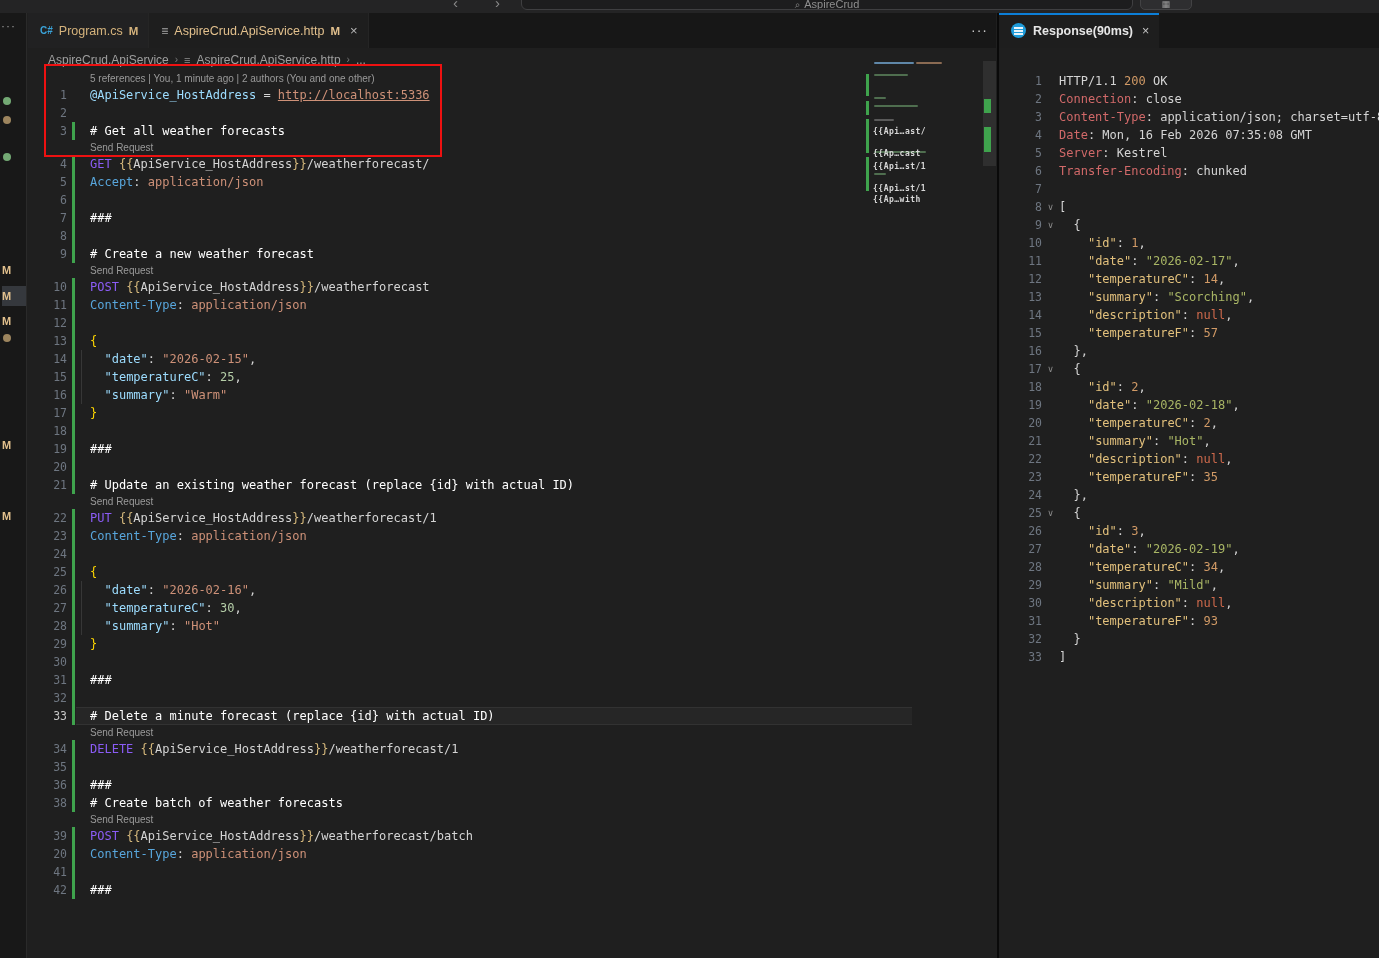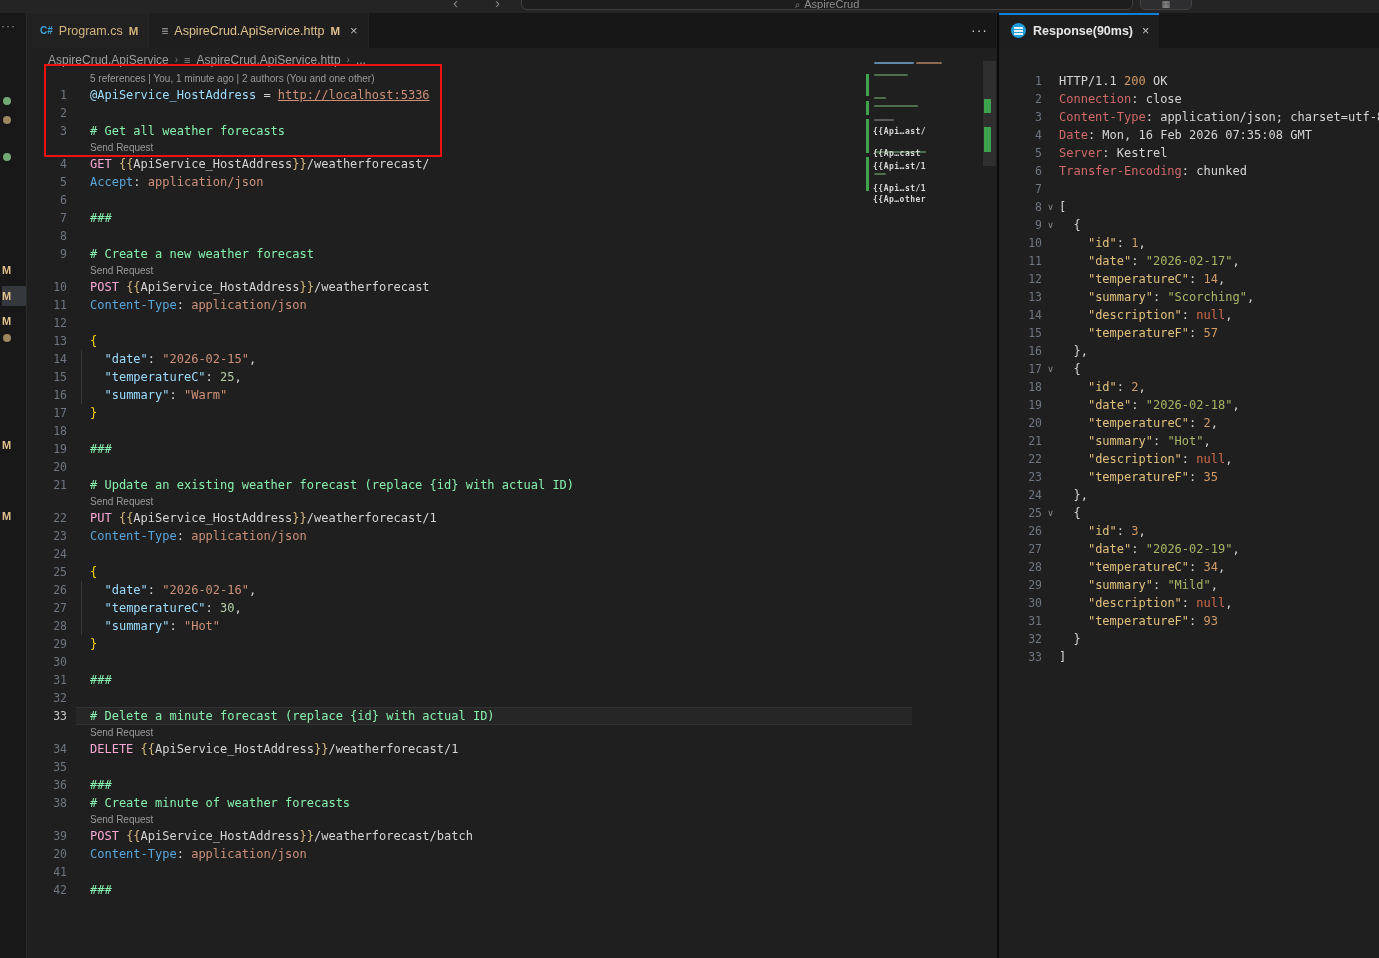--- a/index.html
+++ b/index.html
@@ -42,35 +42,35 @@
   .tab-icon-cs { color:#3aa3d9; font-weight:bold; font-size:10px; }
   .tab-icon-http { color:#a8a8a8; font-size:12px; }
   .more-actions { position:absolute; right:8px; top:0; height:35px; line-height:35px; color:#c8c8c8; font-size:14px; letter-spacing:1px;}
 
   #breadcrumb { position:absolute; left:0; top:35px; right:0; height:23px; background:#1f1f1f;
     color:#9f9f9f; font-size:12px; display:flex; align-items:center; padding-left:20px; gap:6px;}
   #breadcrumb .sep { color:#7a7a7a; font-size:10px; }
   #breadcrumb .bc-icon { color:#8f8f8f; font-size:11px; }
 
   #code-area { position:absolute; left:0; top:58px; right:0; bottom:0; overflow:hidden; }
-  .erow { display:flex; height:18px; line-height:18px; position:relative;align-items:flex-end; }
+  .erow { display:flex; height:18px; line-height:18px; position:relative; }
   .erow .ln { width:39px; text-align:right; color:#6e7681; font-size:11.5px; font-family:"DejaVu Sans Mono",monospace; flex:none;}
   .erow.cur .ln { color:#c6c6c6; }
   .erow .chg { width:3px; margin-left:5px; flex:none; }
   .erow .chg.on { background:#3fa34d; }
   .erow .txt { margin-left:15px; font-size:12px; font-family:"DejaVu Sans Mono",monospace; white-space:pre; position:relative;}
   .clrow { height:15px; line-height:15px; }
   .clrow .cltxt { margin-left:62px; color:#9a9a9a; font-size:10px; }
   .cur-hl { position:absolute; left:48px; width:836px; top:0; height:18px;
     background:rgba(255,255,255,0.035); border-top:1px solid #323232; border-bottom:1px solid #323232;}
   .iguide { position:absolute; left:53px; top:0; width:1px; height:18px; background:#373737; }
 
   
   .tk-fg{color:#d4d4d4}.tk-var{color:#9cdcfe}.tk-link{color:#ce9178;text-decoration:underline}
-  .tk-com{color:#86efac}.tk-met{color:#f9a8d4}.tk-tb{color:#d7ba7d}
+  .tk-com{color:#ffffff}.tk-met{color:#8b5cf6}.tk-tb{color:#d7ba7d}
   .tk-hdr{color:#58a6dc}.tk-str{color:#ce9178}.tk-num{color:#b5cea8}
   .tk-br{color:#ffd700}.tk-key{color:#9cdcfe}
   
   .tk-rfg{color:#d4d4d4}.tk-rhdr{color:#d16969}.tk-rstatus{color:#d19a66}
   .tk-rkey{color:#e2c07c}.tk-rstr{color:#a9b665}.tk-rnum{color:#d19a66}.tk-rnull{color:#cf6a4c}
 
   
   #minimap { position:absolute; left:840px; top:48px; width:115px; height:130px; }
   .mm-label { position:absolute; left:5px; color:#d8d8d8; font-size:8px; font-weight:bold;
     font-family:"DejaVu Sans Mono",monospace; letter-spacing:0.5px; white-space:nowrap;}
@@ -348,21 +348,21 @@
           <span class="txt"></span>
         </div>
         <div class="erow">
           <span class="ln">36</span>
           <span class="chg on"></span>
           <span class="txt"><span class="tk-com">###</span></span>
         </div>
         <div class="erow">
           <span class="ln">38</span>
           <span class="chg on"></span>
-          <span class="txt"><span class="tk-com"># Create minute of weather forecasts</span></span>
+          <span class="txt"><span class="tk-com"># Create batch of weather forecasts</span></span>
         </div>
         <div class="erow clrow">
           <span class="cltxt">Send Request</span>
         </div>
         <div class="erow">
           <span class="ln">39</span>
           <span class="chg on"></span>
           <span class="txt"><span class="tk-met">POST </span><span class="tk-tb">{{</span><span class="tk-fg">ApiService_HostAddress</span><span class="tk-tb">}}</span><span class="tk-fg">/weatherforecast/batch</span></span>
         </div>
         <div class="erow">
@@ -393,21 +393,21 @@
       <div class="mm-bar" style="left:6px;top:112px;width:12px;background:#4f6e4f"></div>
       <div class="mm-chg" style="top:13px;height:22px"></div>
       <div class="mm-chg" style="top:40px;height:14px"></div>
       <div class="mm-chg" style="top:58px;height:34px"></div>
       <div class="mm-chg" style="top:96px;height:34px"></div>
       <div id="mm-labels">
           <div class="mm-label" style="top: 66px;">{{Api…ast/</div>
           <div class="mm-label" style="top: 88px;">{{Ap…cast</div>
           <div class="mm-label" style="top: 101px;">{{Api…st/1</div>
           <div class="mm-label" style="top: 123px;">{{Api…st/1</div>
-          <div class="mm-label" style="top: 134px;">{{Ap…other</div>
+          <div class="mm-label" style="top: 134px;">{{Ap…with</div>
         </div>
     </div>
     <div id="ovr">
       <div class="ovr-mark" style="top:38px;height:14px"></div>
       <div class="ovr-mark" style="top:66px;height:25px"></div>
     </div>
 
     <div id="red-box"></div>
   </div>
 

